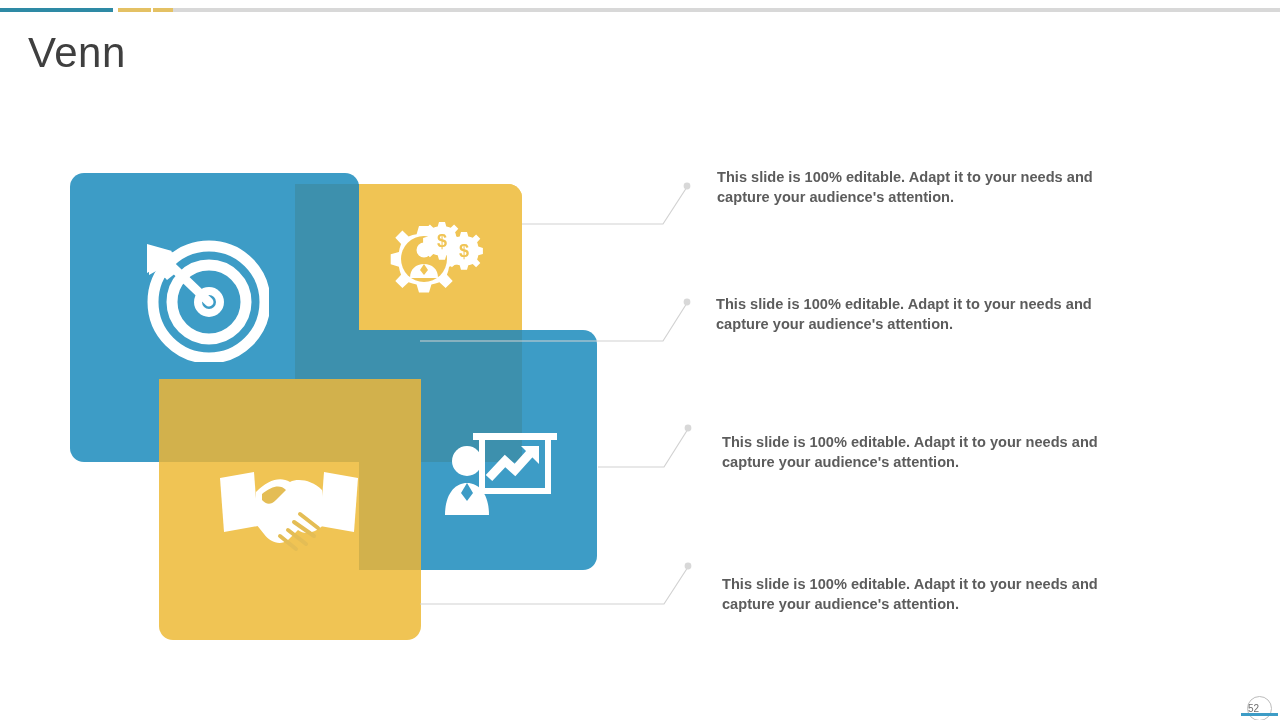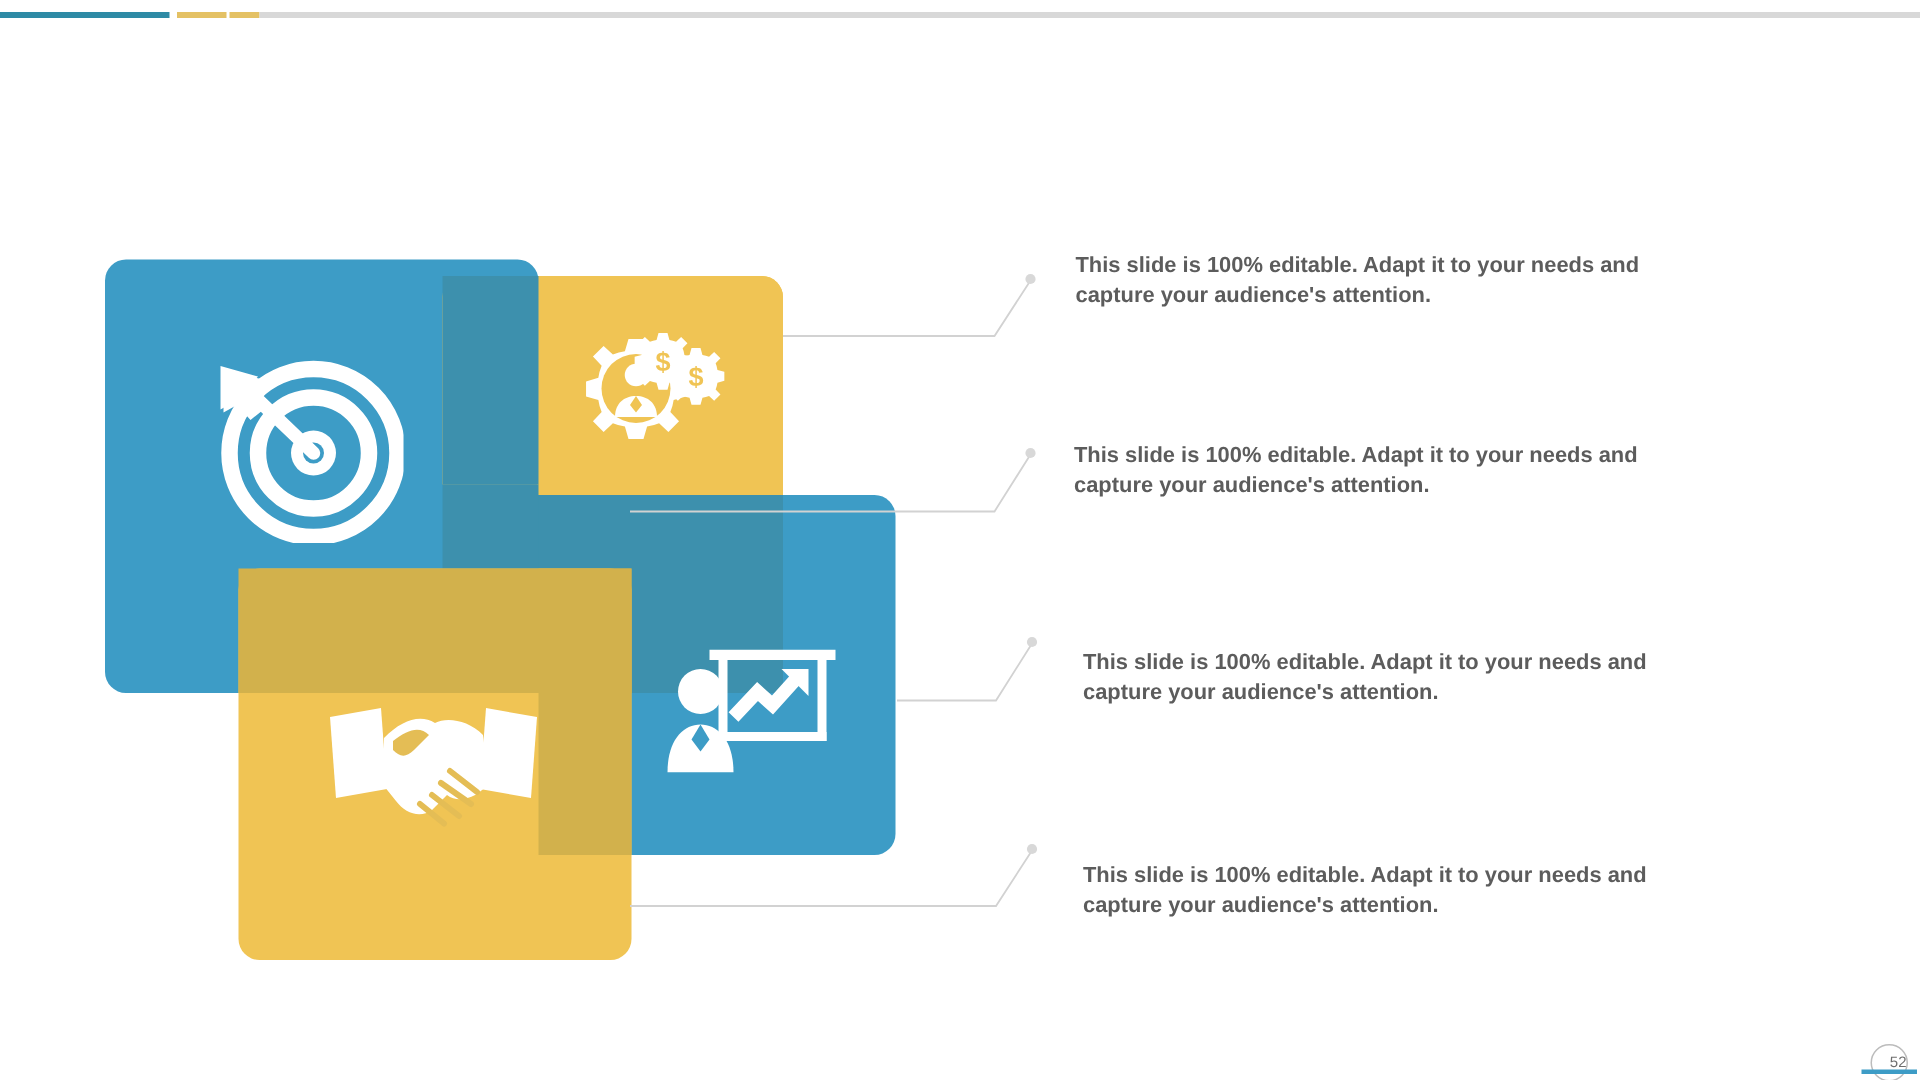--- a/index.html
+++ b/index.html
@@ -151,41 +151,42 @@
   
   .page-num {
     position: absolute;
     left: 1247px; top: 696px;
     width: 23px; height: 23px;
     border: 1px solid #bcbcbc;
     border-radius: 50%;
     color: #6f6f6f;
     font-size: 10px;
     line-height: 23px;
-    text-align: right;
+    text-align: left;
   }
   .page-num-bar {
     position: absolute;
     left: 1241px; top: 713px;
     width: 37px; height: 3px;
     background: #3d9cc6;
   }
 </style>
 </head>
 <body>
 
 <div class="slide">
 
   <div class="topbar">
     <div class="seg seg-teal"></div>
     <div class="seg seg-gold1"></div>
     <div class="seg seg-gold2"></div>
     <div class="seg seg-grey"></div>
   </div>
 
+  <div class="page-title">Venn</div>
 
   <div class="venn">
 
     <div class="sq sq-blue-1"></div>
 
     <div class="sq sq-gold-1-full"></div>
     <div class="sq sq-gold-1"></div>
 
     <div class="ov ov-blue-gold-top"></div>
 

